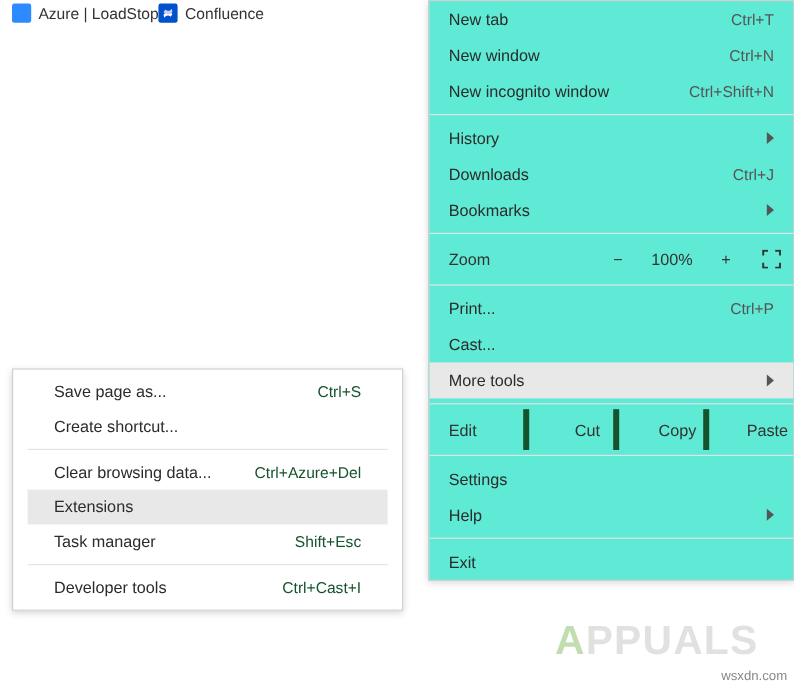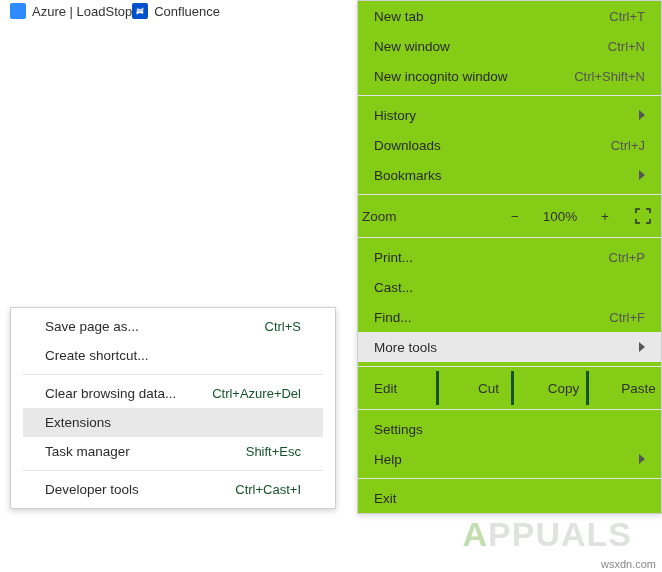--- a/index.html
+++ b/index.html
@@ -39,21 +39,21 @@
       font-weight: bold;
     }
     .favicon-azure { background: #2e8bff; }
     .favicon-confluence { background: #0052cc; }
 
     .main-menu {
       position: absolute;
       top: 0;
       right: 0;
       width: 305px;
-      background: #84cc16;
+      background: #5eead4;
       border: 1px solid #d0d0d0;
       box-shadow: 0 2px 6px rgba(0,0,0,0.15);
       font-size: 13.5px;
     }
     .menu-row {
       display: flex;
       align-items: center;
       justify-content: space-between;
       padding: 0 16px;
       height: 30px;
@@ -69,39 +69,39 @@
       border-bottom: 5px solid transparent;
       border-left: 6px solid #555;
     }
     .menu-sep { height: 1px; background: #e3e3e3; margin: 4px 0; }
 
     .zoom-row {
       display: flex;
       align-items: center;
       height: 34px;
     }
-    .zoom-row .zlabel { padding-left: 4px; flex: 1; }
+    .zoom-row .zlabel { padding-left: 16px; flex: 1; }
     .zoom-ctl {
       width: 40px; text-align: center; color: #333; cursor: pointer;
     }
     .zoom-val { width: 50px; text-align: center; }
     .zoom-full { width: 36px; display:flex; align-items:center; justify-content:center; cursor:pointer; }
     .zoom-full svg { width: 16px; height: 16px; }
 
     .edit-row {
       display: flex;
       height: 34px;
       align-items: stretch;
     }
     .edit-row .elabel {
       padding-left: 16px; display:flex; align-items:center; width: 78px;
     }
     .edit-row .ebutton {
       flex: 1; display:flex; align-items:center; justify-content:center;
-      border-left: 3px solid #14532d; cursor:pointer;padding-left:27px;
+      border-left: 5px solid #14532d; cursor:pointer;padding-left:27px;
     }
 
     .submenu {
       position: absolute;
       top: 307px;
       left: 10px;
       width: 326px;
       background: #fff;
       border: 1px solid #d0d0d0;
       box-shadow: 0 2px 6px rgba(0,0,0,0.18);
@@ -198,24 +198,20 @@
   </div>
   <div class="menu-sep"></div>
   <div class="menu-row hoverable">
     <span class="label">Print...</span>
     <span class="shortcut">Ctrl+P</span>
   </div>
   <div class="menu-row hoverable">
     <span class="label">Cast...</span>
     <span></span>
   </div>
-  <div class="menu-row hoverable">
-    <span class="label">Find...</span>
-    <span class="shortcut">Ctrl+F</span>
-  </div>
   <div class="menu-row hoverable highlight">
     <span class="label">More tools</span>
     <span class="arrow"></span>
   </div>
   <div class="menu-sep"></div>
   <div class="edit-row">
     <span class="elabel">Edit</span>
     <span class="ebutton">Cut</span>
     <span class="ebutton">Copy</span>
     <span class="ebutton">Paste</span>

